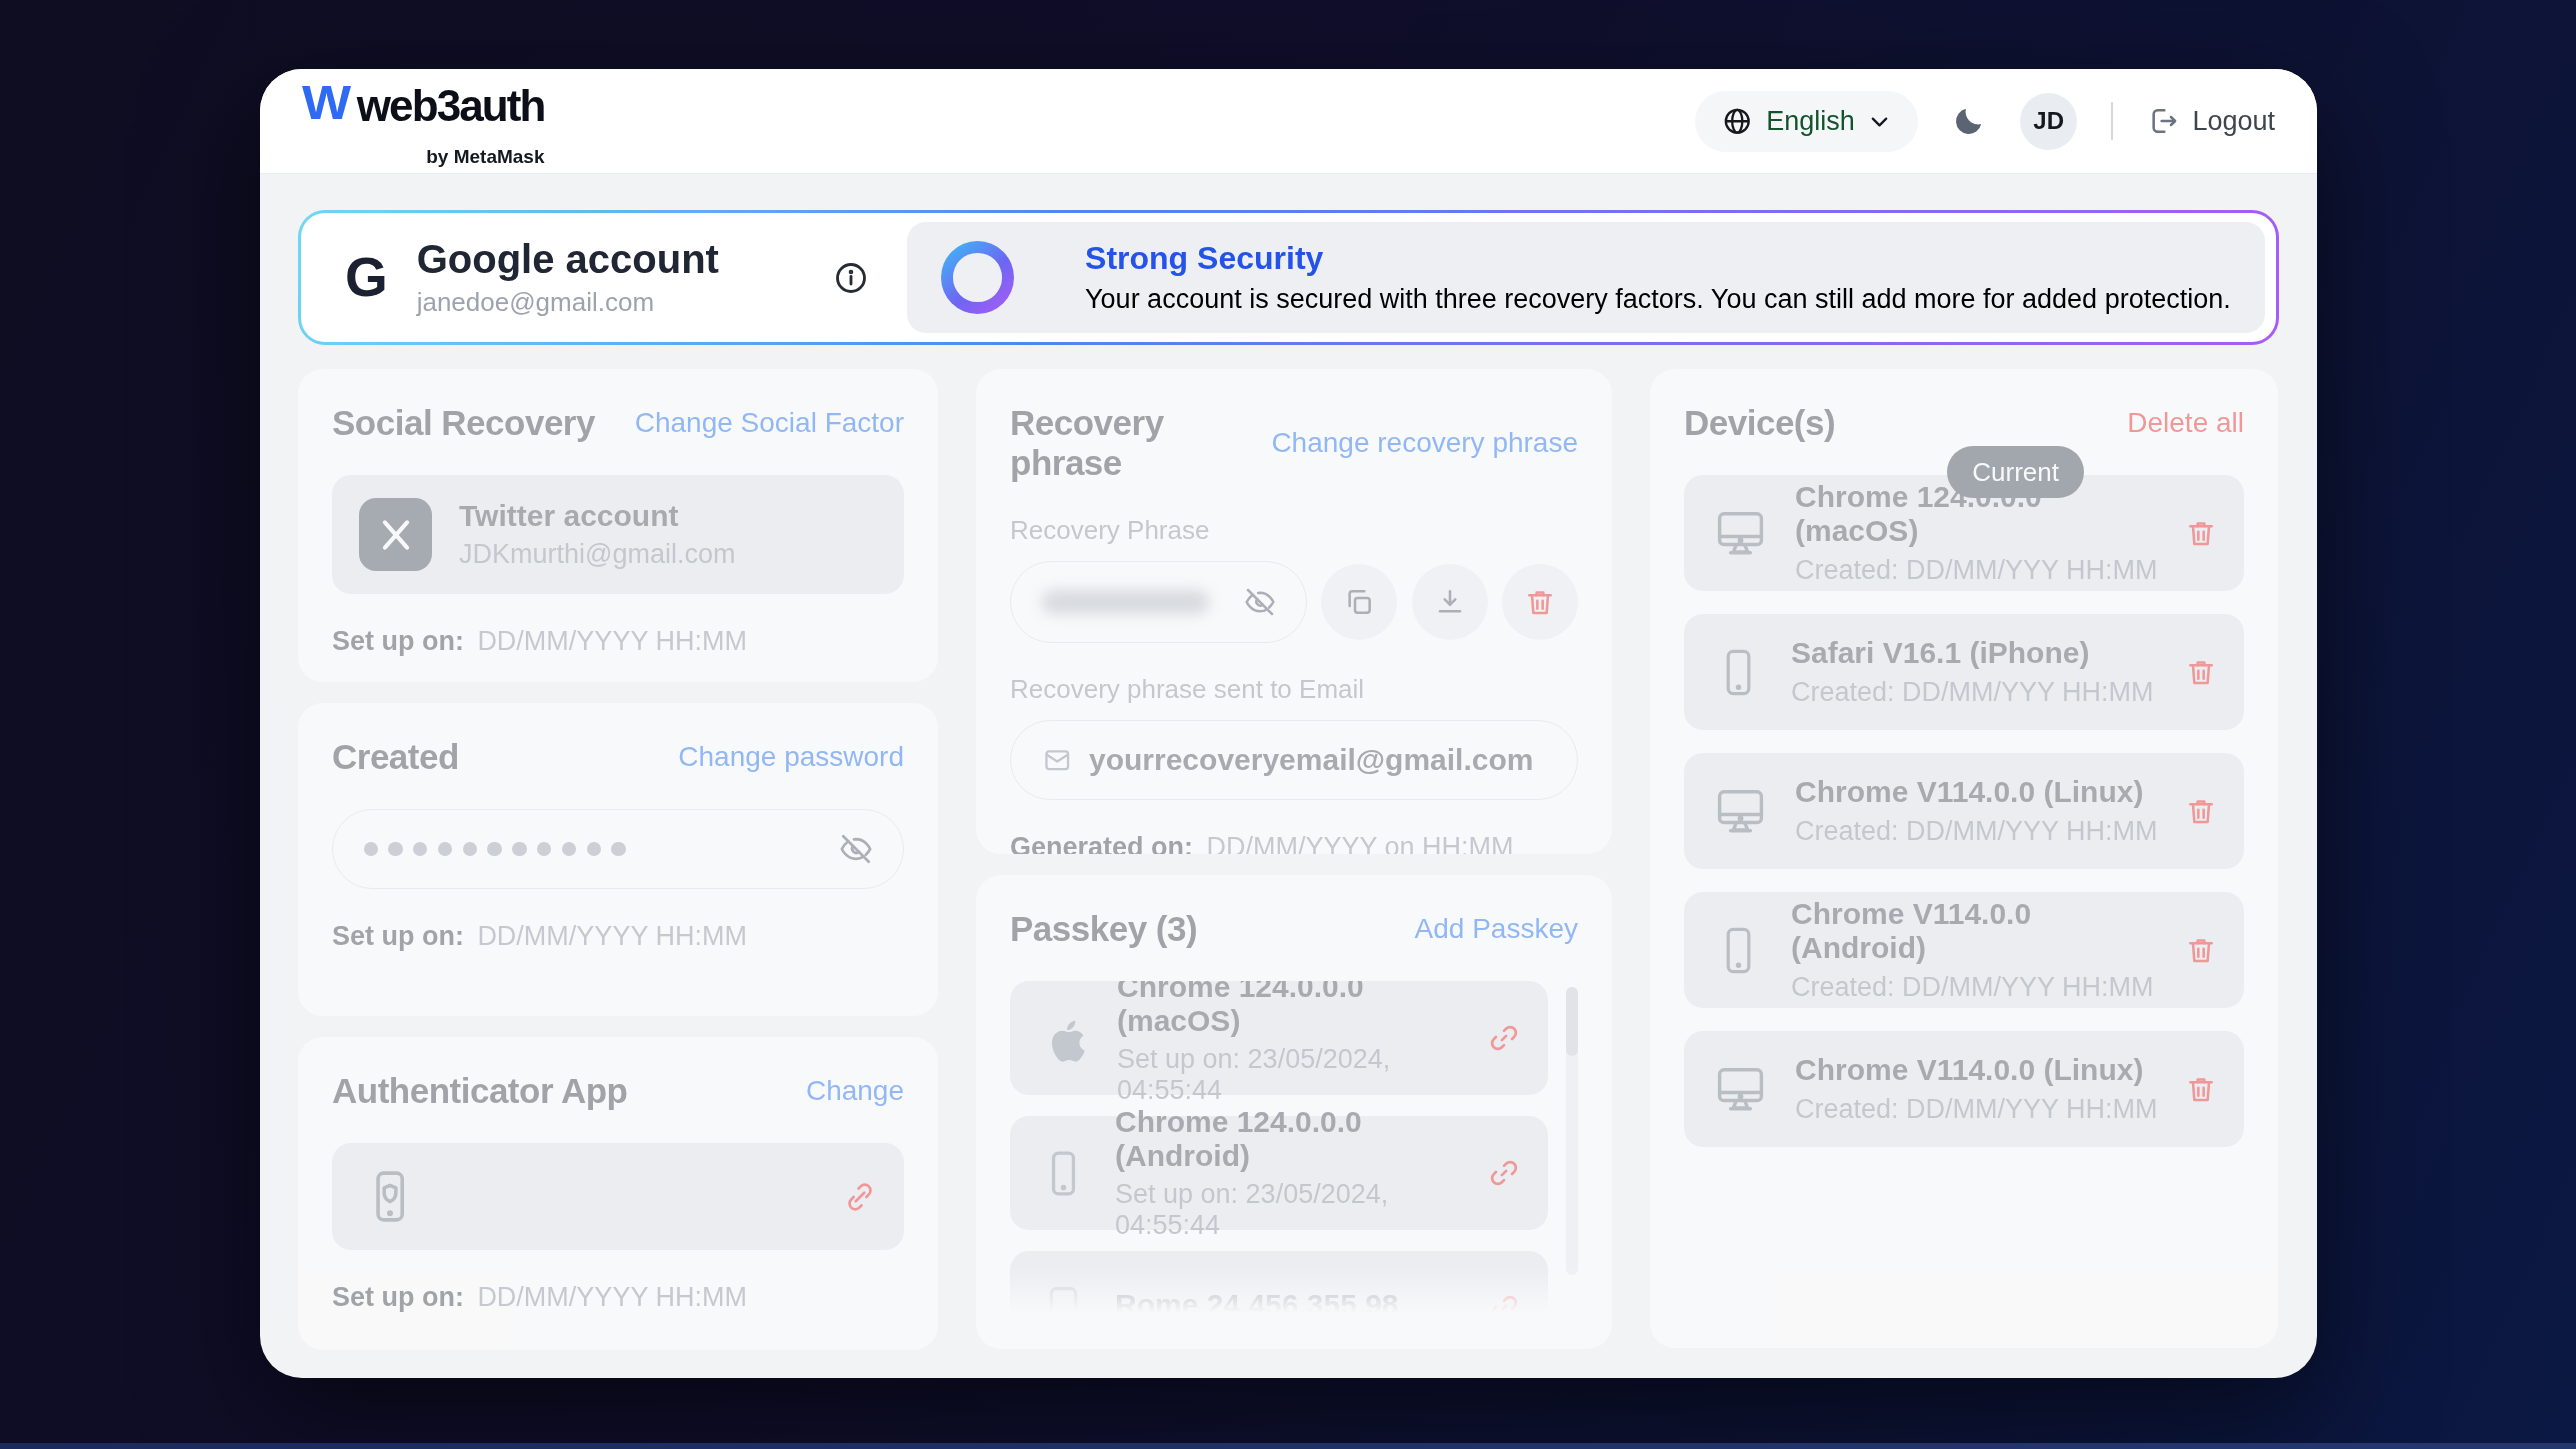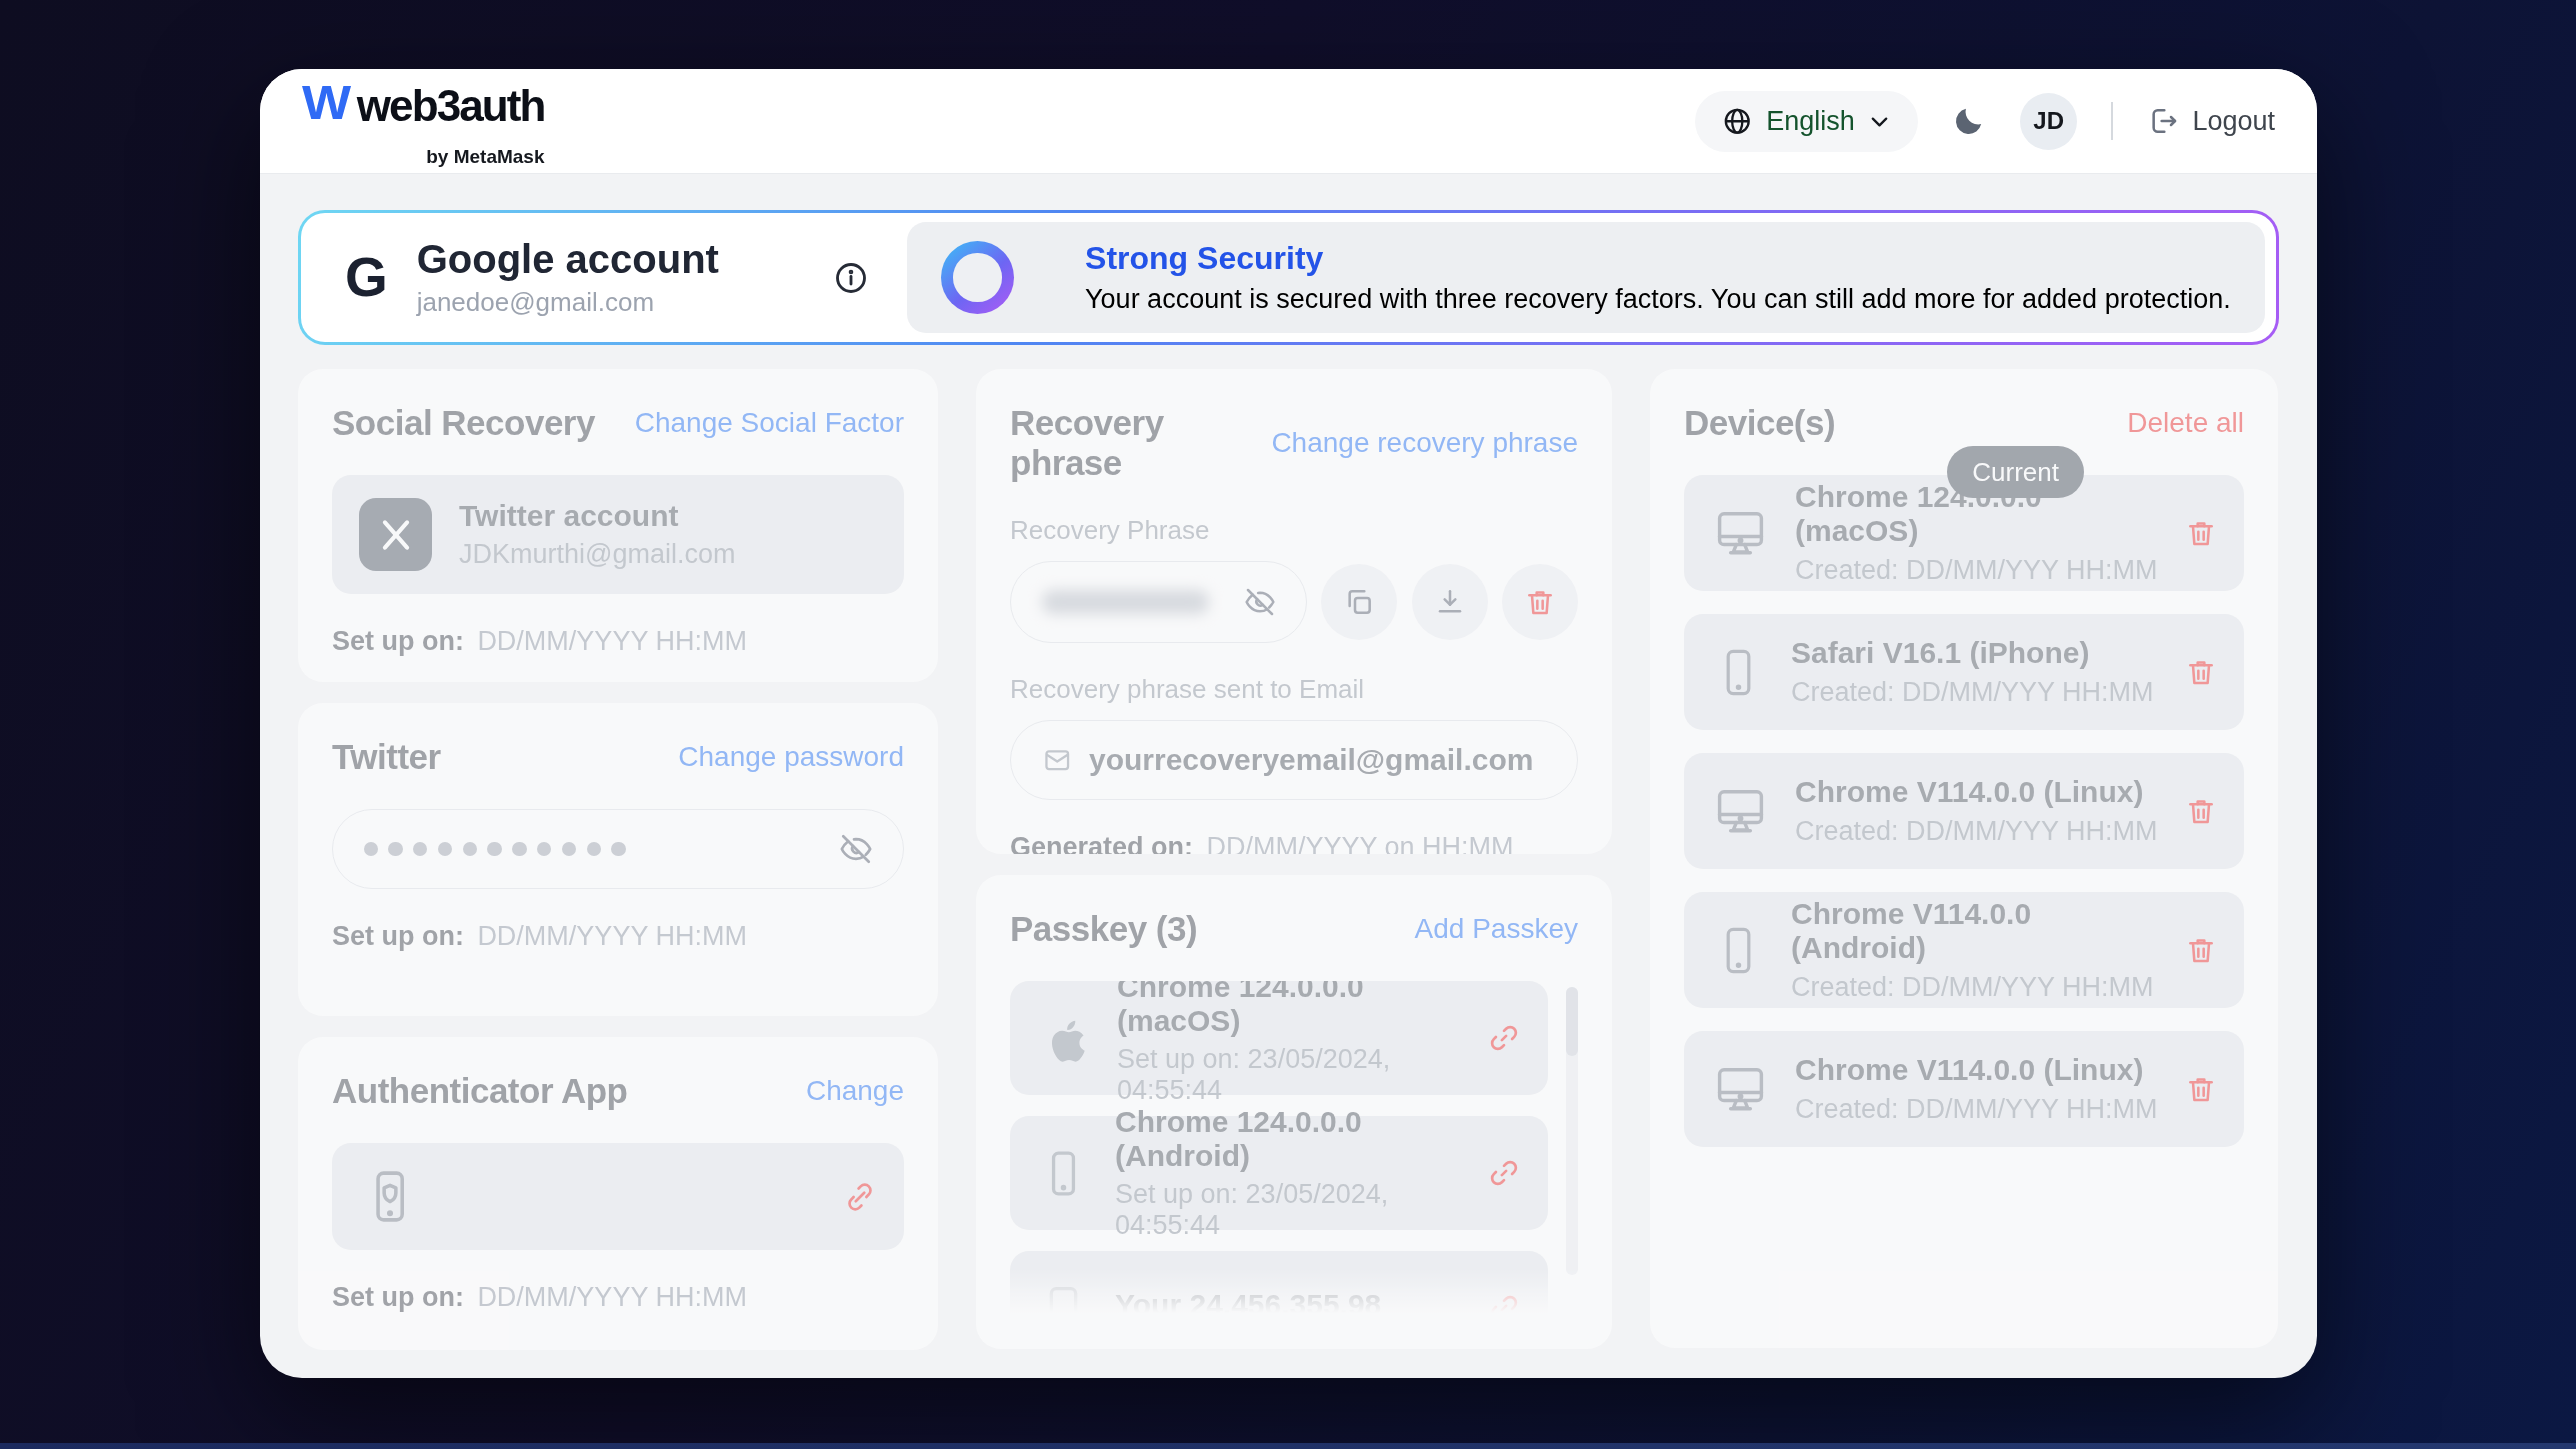--- a/index.html
+++ b/index.html
@@ -229,21 +229,21 @@
               </div>
             </div>
             <div class="setup-row">
               <span class="setup-label">Set up on:</span>
               <span class="setup-value">DD/MM/YYYY HH:MM</span>
             </div>
           </div>
 
           <div class="card" style="height:313px">
             <div class="card-head">
-              <span class="card-title">Twitter</span>
+              <span class="card-title">Created</span>
               <span class="card-link">Change password</span>
             </div>
             <div class="pill-input">
               <span class="dots">
                   <span></span>
                   <span></span>
                   <span></span>
                   <span></span>
                   <span></span>
                   <span></span>
@@ -396,21 +396,21 @@
                     </svg>
                   </span>
                 </div>
                 <div class="pk-row">
                   <span class="icon">
                     <svg width="53" height="53" viewBox="0 0 24 24" fill="none" stroke="#b3b8c0" stroke-width="1.5" stroke-linecap="round">
                       <rect x="6.5" y="3" width="11" height="18" rx="2.2"></rect>
                     </svg>
                   </span>
                   <div>
-                    <div class="item-title">Your 24.456.355.98</div>
+                    <div class="item-title">Rome 24.456.355.98</div>
                     <div class="item-sub"></div>
                   </div>
                   <span class="icon ml-auto">
                     <svg width="34" height="34" viewBox="0 0 24 24" fill="none" stroke="#ef4444" stroke-width="1.9" stroke-linecap="round" stroke-linejoin="round">
                       <path d="M10.5 13.5l3-3"></path>
                         <path d="M12 7l1.5-1.5a4 4 0 0 1 5.7 5.7L17.7 12.7"></path>
                         <path d="M12 17l-1.5 1.5a4 4 0 0 1-5.7-5.7L6.3 11.3"></path>
                     </svg>
                   </span>
                 </div>

